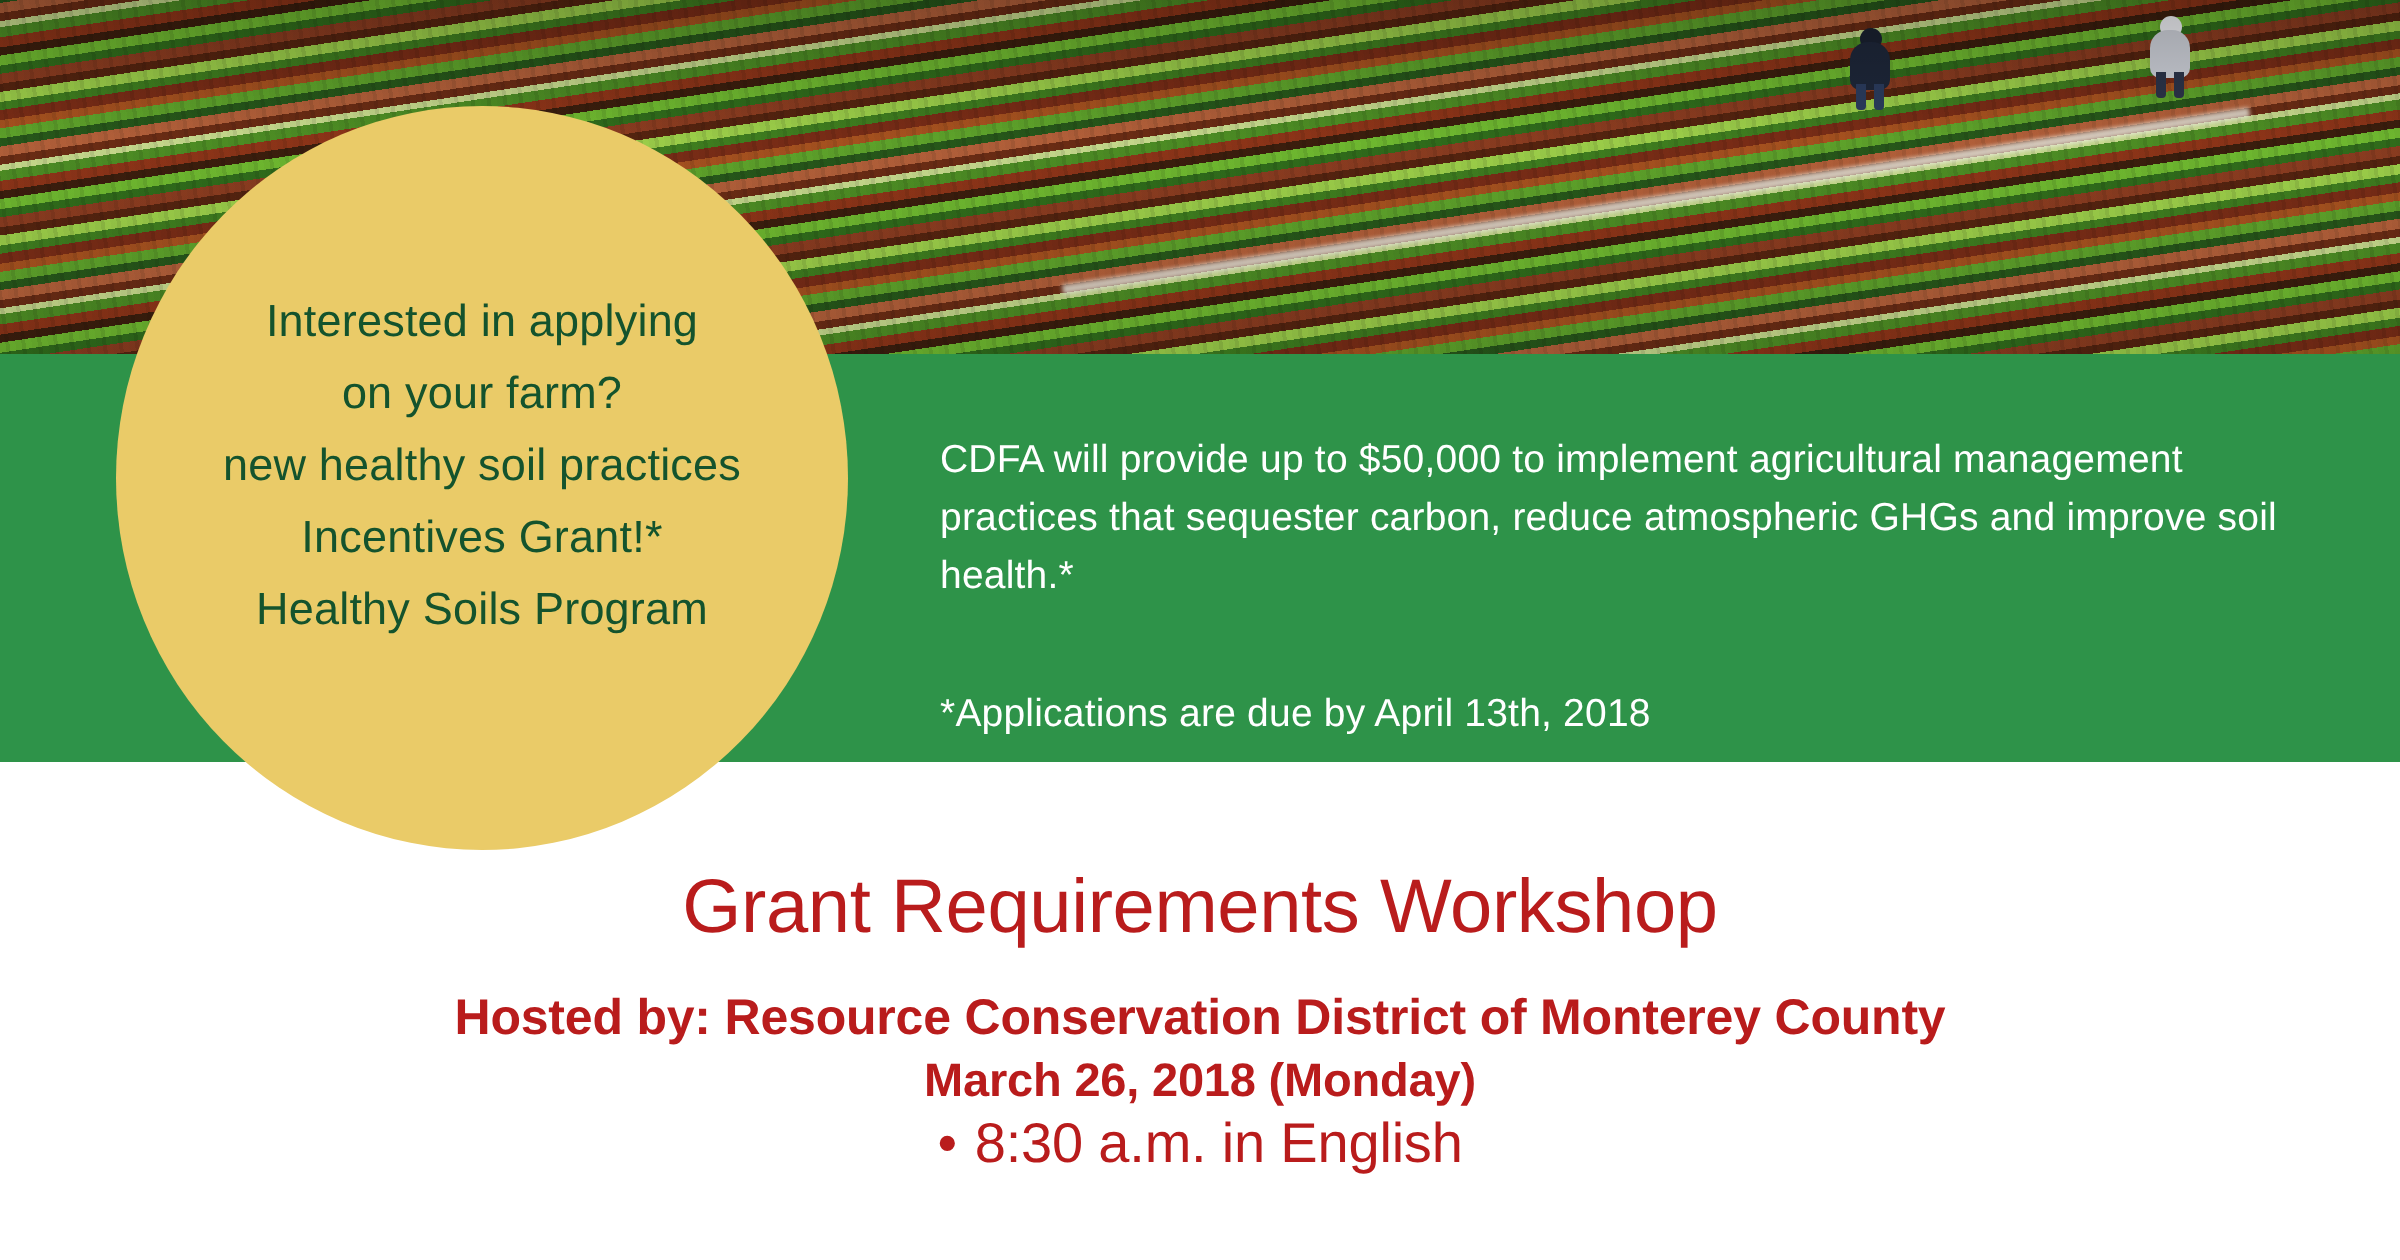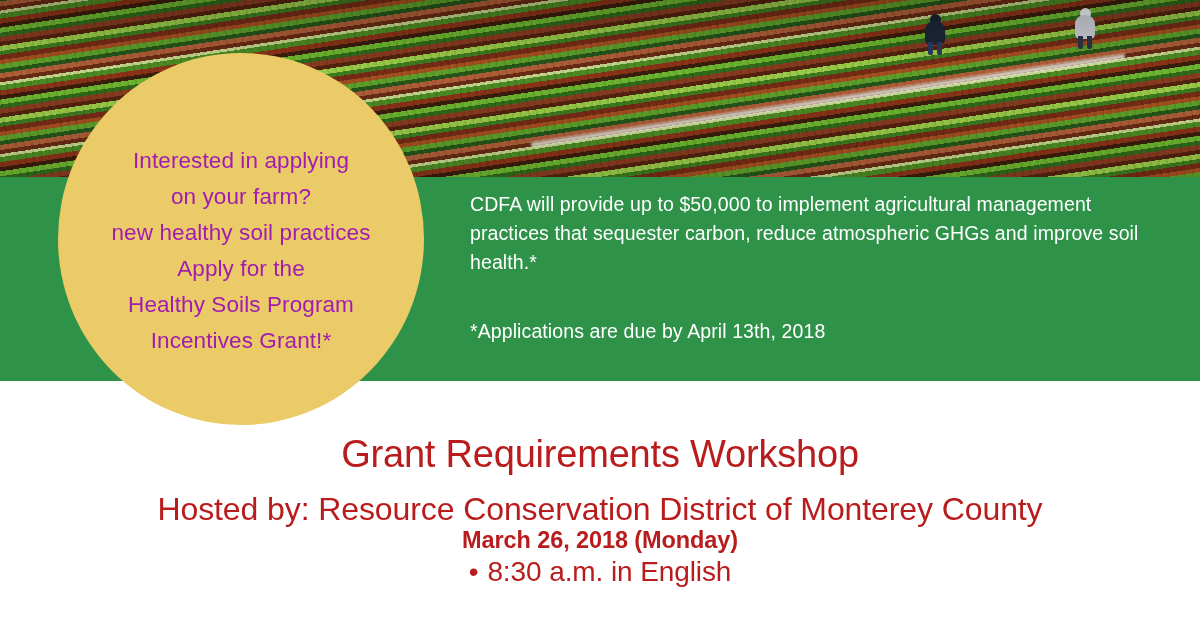--- a/index.html
+++ b/index.html
@@ -112,21 +112,21 @@
 
   
   .green-band {
     position:absolute;
     left:0; top:177px;
     width:1200px; height:204px;
     background:#2e9349;
   }
   .band-text {
     position:absolute;
-    left:470px; top:190px;
+    left:470px; top:216px;
     width:700px;
     color:#ffffff;
     font-size:19.5px;
     line-height:29px;
     letter-spacing:0.1px;
   }
   .band-text .para { margin:0; }
   .band-text .due { margin-top:40px; }
 
   
@@ -138,21 +138,21 @@
     background:#eacb68;
     display:flex;
     flex-direction:column;
     align-items:center;
     justify-content:flex-start;
     padding-top:90px;
   }
   .circle-text {
     width:330px;
     text-align:center;
-    color:#a21caf;
+    color:#14532d;
     font-size:22.5px;
     line-height:36px;
     letter-spacing:0.1px;
   }
   .circle-text .ln { display:block; white-space:nowrap; }
 
   
   .info {
     position:absolute;
     left:0; top:430px;
@@ -161,23 +161,23 @@
     color:#b91c1c;
   }
   .info-title {
     font-size:38px;
     line-height:48px;
     font-weight:400;
     letter-spacing:-0.2px;
     margin-bottom:16px;
   }
   .info-line {
-    font-size:32px;
+    font-size:25px;
     line-height:31px;
-    font-weight:400;
+    font-weight:700;
     letter-spacing:-0.1px;
   }
   .info-line.bold { font-weight:700; font-size:23.5px; }
   .info-bullet {
     font-size:28px;
     line-height:31px;
     letter-spacing:-0.1px;
   }
   .info-bullet .dot { margin-right:9px; }
 </style>
@@ -210,23 +210,22 @@
   <div class="band-text">
     <p class="para">CDFA will provide up to $50,000 to implement  agricultural management practices that sequester carbon, reduce atmospheric GHGs and improve soil health.*</p>
     <p class="para due">*Applications are due by April 13th, 2018</p>
   </div>
 
   <div class="circle">
     <div class="circle-text">
       <span class="ln">Interested in applying</span>
       <span class="ln">on your farm?</span>
       <span class="ln">new healthy soil practices</span>
-      <span class="ln">Apply for the</span>
+      <span class="ln">Incentives Grant!*</span>
       <span class="ln">Healthy Soils Program</span>
-      <span class="ln">Incentives Grant!*</span>
     </div>
   </div>
 
   <div class="info">
     <div class="info-title">Grant Requirements Workshop</div>
     <div class="info-line">Hosted by: Resource Conservation District of Monterey County</div>
     <div class="info-line bold">March 26, 2018 (Monday)</div>
     <div class="info-bullet">
       <span class="dot">•</span><span>8:30 a.m. in English</span>
     </div>

